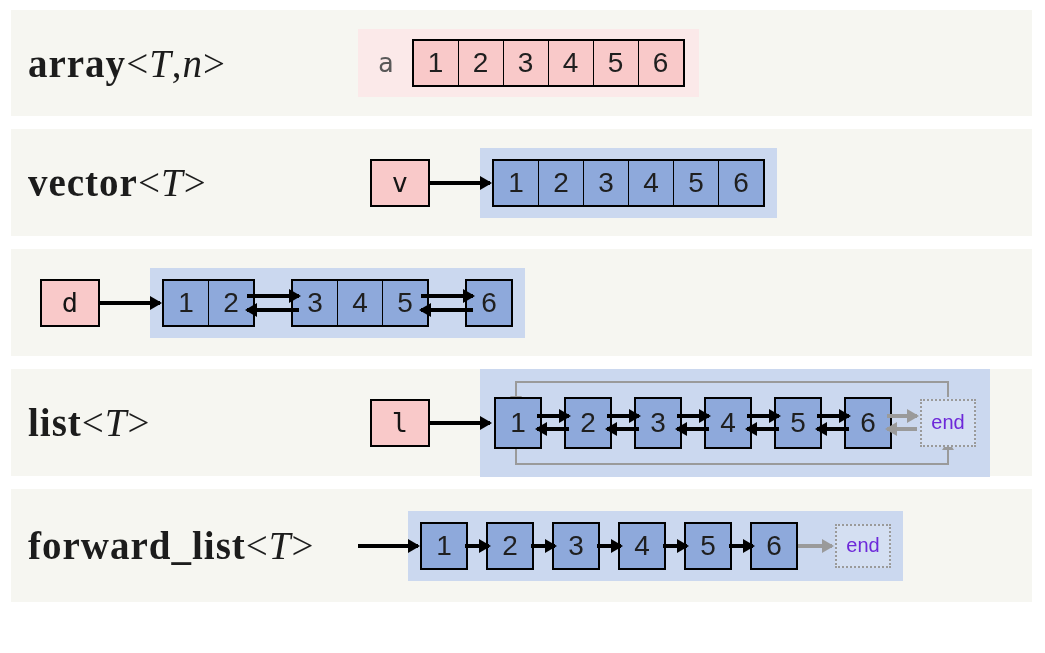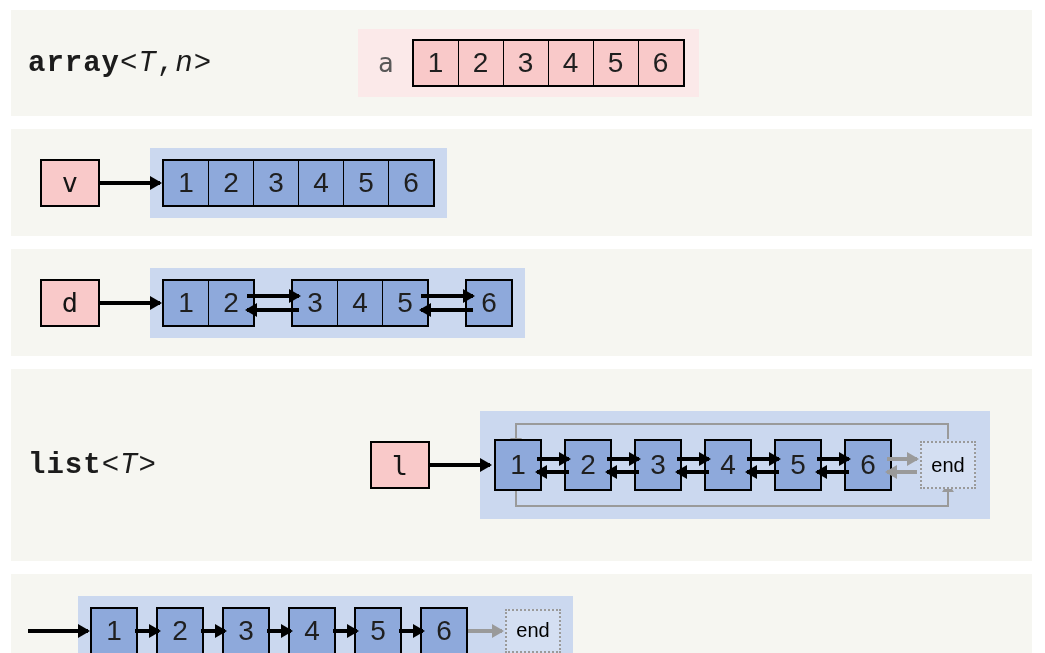--- a/index.html
+++ b/index.html
@@ -13,27 +13,27 @@
     display:flex;flex-direction:column;gap:13px;
     overflow:hidden;
   }
   .band{
     background:var(--band,#F6F6F1);
     display:flex;align-items:center;
     box-sizing:border-box;
     padding-left:17px;
     flex:0 0 auto;
   }
-  .b1{height:106px}.b2{height:107px}.b3{height:107px}.b4{height:192px}.b5{height:113px}
+  .b1{height:106px}.b2{height:107px}.b3{height:107px}.b4{height:107px}.b5{height:113px}
 
   
   .label{
     flex:0 0 330px;
-    font-family:Liberation Mono, monospace;
-    font-size:29px;letter-spacing:1px;color:#1c1c1c;
+    font-family:Liberation Serif, serif;
+    font-size:39px;letter-spacing:1px;color:#1c1c1c;
     white-space:nowrap;
   }
   .label .lname{font-weight:700;}
   .label .lgen{font-weight:400;}
   .label .lgen i{font-style:italic;}
 
   
   .pbox{
     margin-left:12px;
     width:56px;height:44px;
@@ -76,21 +76,21 @@
     font-size:28px;color:#1f1f1f;
     box-sizing:content-box;flex:0 0 auto;z-index:1;
   }
   .node.sq{height:44px;}
 
   .endbox{
     width:56px;height:48px;
     background:#D4DFF2;
     border:2px dotted #9a9a9a;
     display:flex;align-items:center;justify-content:center;
-    font-size:20px;color:#000000;
+    font-size:20px;color:#6d28d9;
     box-sizing:border-box;flex:0 0 auto;z-index:1;
   }
 
   
   .arr{height:4px;background:#000;position:relative;flex:0 0 auto;}
   .arr.right::after{
     content:"";position:absolute;right:-2px;top:50%;transform:translateY(-50%);
     border-left:12px solid #000;border-top:7px solid transparent;border-bottom:7px solid transparent;
   }
   .arr.left::before{
@@ -146,20 +146,21 @@
         <div class="cell">2</div>
         <div class="cell">3</div>
         <div class="cell">4</div>
         <div class="cell">5</div>
         <div class="cell">6</div>
       </div>
     </div>
   </section>
 
   <section class="band b2">
+    <div class="label"><span class="lname">vector</span><span class="lgen"><span>&lt;</span><i>T</i><span>&gt;</span></span></div>
     <div class="pbox">
         <span>v</span>
       </div>
     <div class="arr right connector"></div>
     <div class="panel blue-panel">
       <div class="strip blue-strip">
         <div class="cell">1</div>
         <div class="cell">2</div>
         <div class="cell">3</div>
         <div class="cell">4</div>
@@ -235,20 +236,21 @@
       <div class="node">6</div>
       <div class="pair end-pair">
         <div class="arr right gray"></div>
         <div class="arr left gray"></div>
       </div>
       <div class="endbox">end</div>
     </div>
   </section>
 
   <section class="band b5">
+    <div class="label"><span class="lname">forward_list</span><span class="lgen"><span>&lt;</span><i>T</i><span>&gt;</span></span></div>
     <div class="arr right connector"></div>
     <div class="panel blue-panel">
       <div class="node sq">1</div>
       <div class="arr right sarr"></div>
       <div class="node sq">2</div>
       <div class="arr right sarr"></div>
       <div class="node sq">3</div>
       <div class="arr right sarr"></div>
       <div class="node sq">4</div>
       <div class="arr right sarr"></div>

